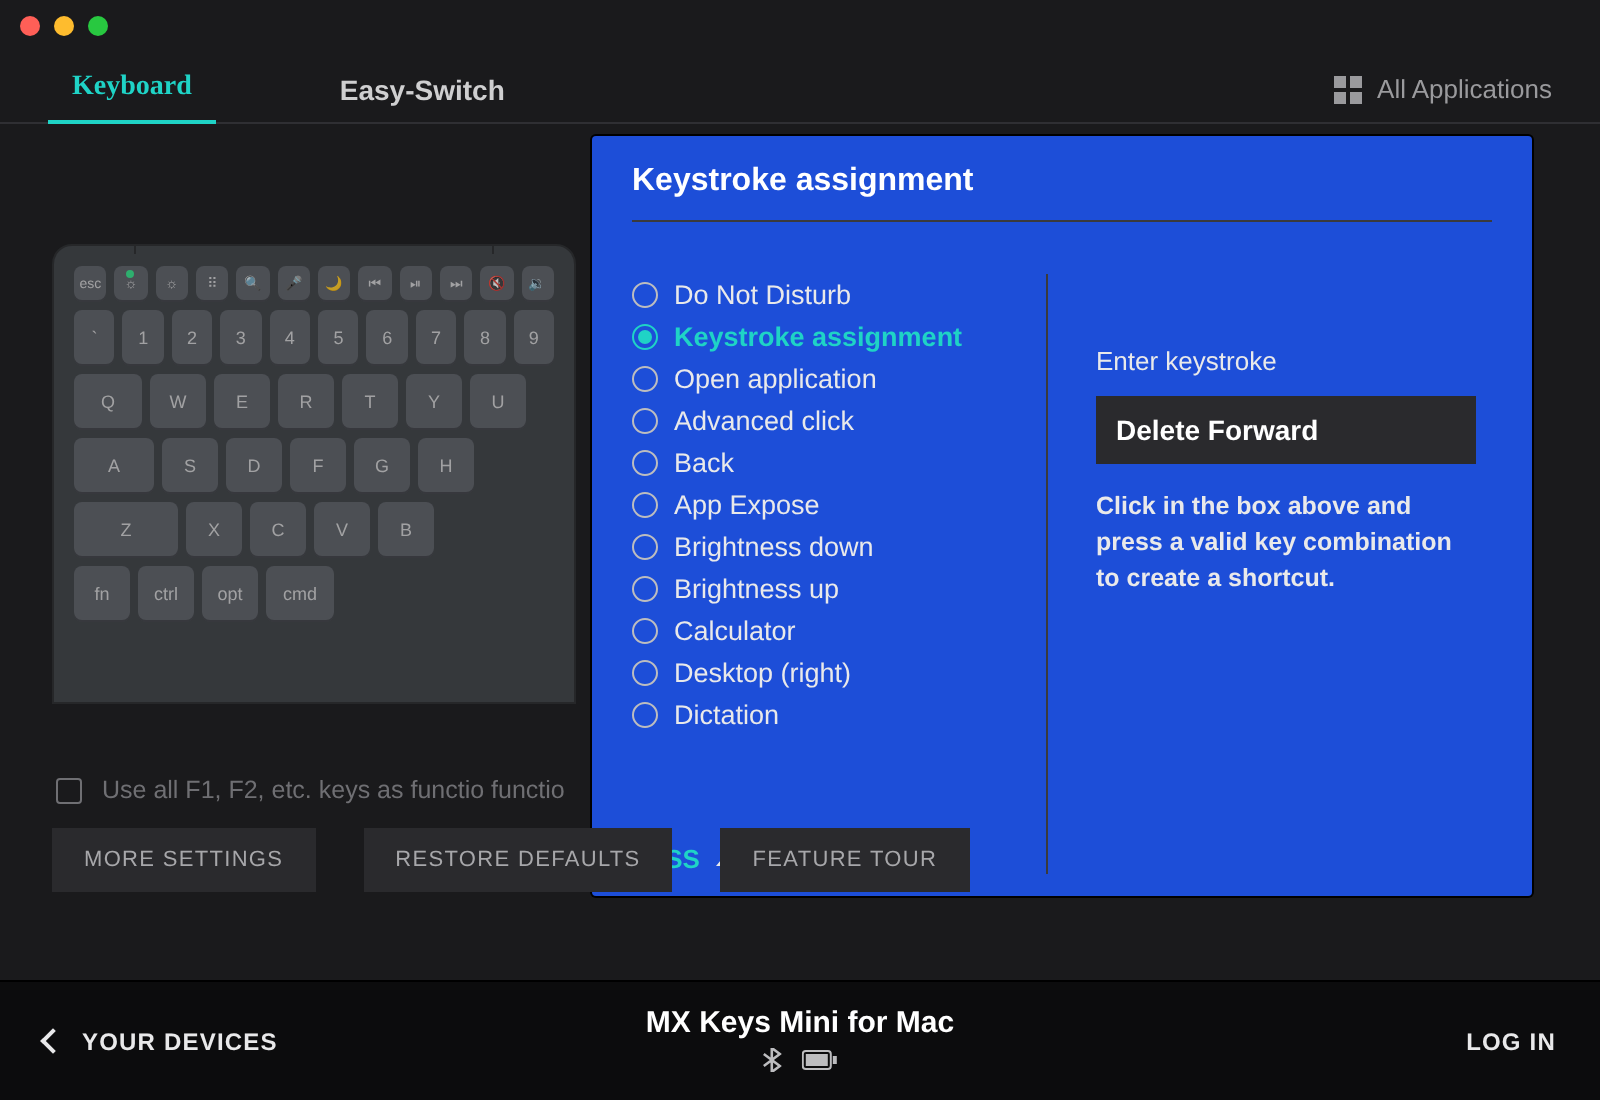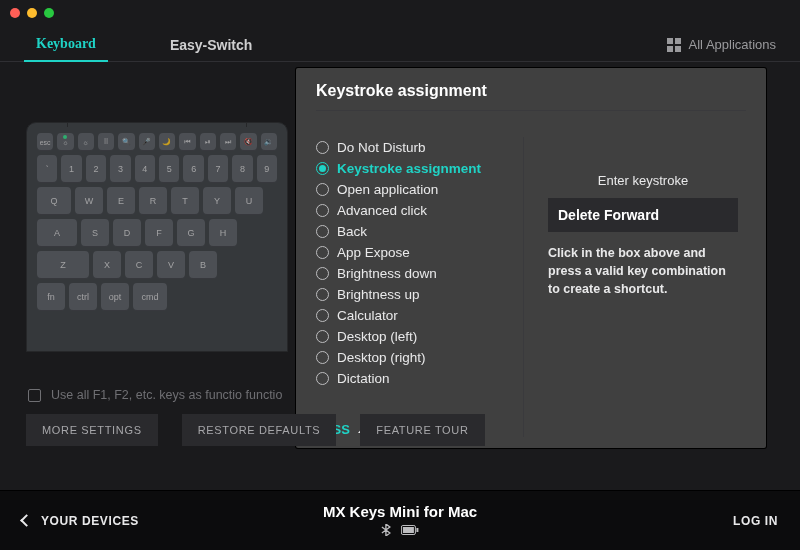--- a/index.html
+++ b/index.html
@@ -79,21 +79,21 @@
     box-shadow: inset 0 -1px 0 rgba(0,0,0,.3);
   }
   .krow.fn .key { height:18px; font-size:7px; }
   .key.led { background:#5d6167; position:relative; }
   .key.led::after { content:""; width:4px; height:4px; background:#35e08a; border-radius:50%; position:absolute; top:2px; left:50%; transform:translateX(-50%); }
 
   
   .panel {
     position: absolute; left: 296px; top: 6px;
     width: 470px; height: 380px;
-    background: #404040;
+    background: #1d4ed8;
     border-radius: 2px;
     padding: 14px 20px 10px 20px;
     box-shadow: 0 0 0 1px #000;
   }
   .panel-title {
     color: #fff; font-size: 16px; font-weight: 600;
     padding-bottom: 10px; border-bottom: 1px solid #3a3a3d;
   }
   .panel-body { display: flex; margin-top: 26px; height: 300px; }
   .options {
@@ -114,21 +114,21 @@
   .opt.selected { color: #1fd3c6; font-weight: 600; }
   .opt.selected .radio { border-color: #1fd3c6; }
   .opt.selected .radio::after { content:""; width:7px; height:7px; background:#1fd3c6; border-radius:50%; }
   .less {
     color:#1fd3c6; font-weight:700; font-size:13px;
     display:flex; align-items:center; gap:8px; cursor:pointer; padding-top:6px;
   }
   .chev-up { width:0; height:0; border-left:5px solid transparent; border-right:5px solid transparent; border-bottom:6px solid #e9e9ea; }
 
   .detail { flex:1; padding: 36px 8px 0 24px; color:#e9e9ea; }
-  .detail-label { font-size:13px; margin-bottom:10px;text-align:center; }
+  .detail-label { font-size:13px; margin-bottom:10px; }
   .ks-input {
     background:#2a2a2d; color:#fff; font-weight:600; font-size:14px;
     padding:9px 10px; width: 190px; margin-bottom:12px;
   }
   .detail-hint { font-size:12.5px; line-height:1.45; font-weight:600; color:#e9e9ea; max-width:200px; }
 
   
   .std-fn {
     position:absolute; left:28px; bottom:58px;
     display:flex; align-items:center; gap:10px; color:#6f6f73; font-size:12.5px;
@@ -276,24 +276,20 @@
             <div class="opt">
               <span class="radio"></span>
               <span>Brightness up</span>
             </div>
             <div class="opt">
               <span class="radio"></span>
               <span>Calculator</span>
             </div>
             <div class="opt">
               <span class="radio"></span>
-              <span>Desktop (left)</span>
-            </div>
-            <div class="opt">
-              <span class="radio"></span>
               <span>Desktop (right)</span>
             </div>
             <div class="opt">
               <span class="radio"></span>
               <span>Dictation</span>
             </div>
           </div>
         <div class="less">
           <span>LESS</span>
           <span class="chev-up"></span>

